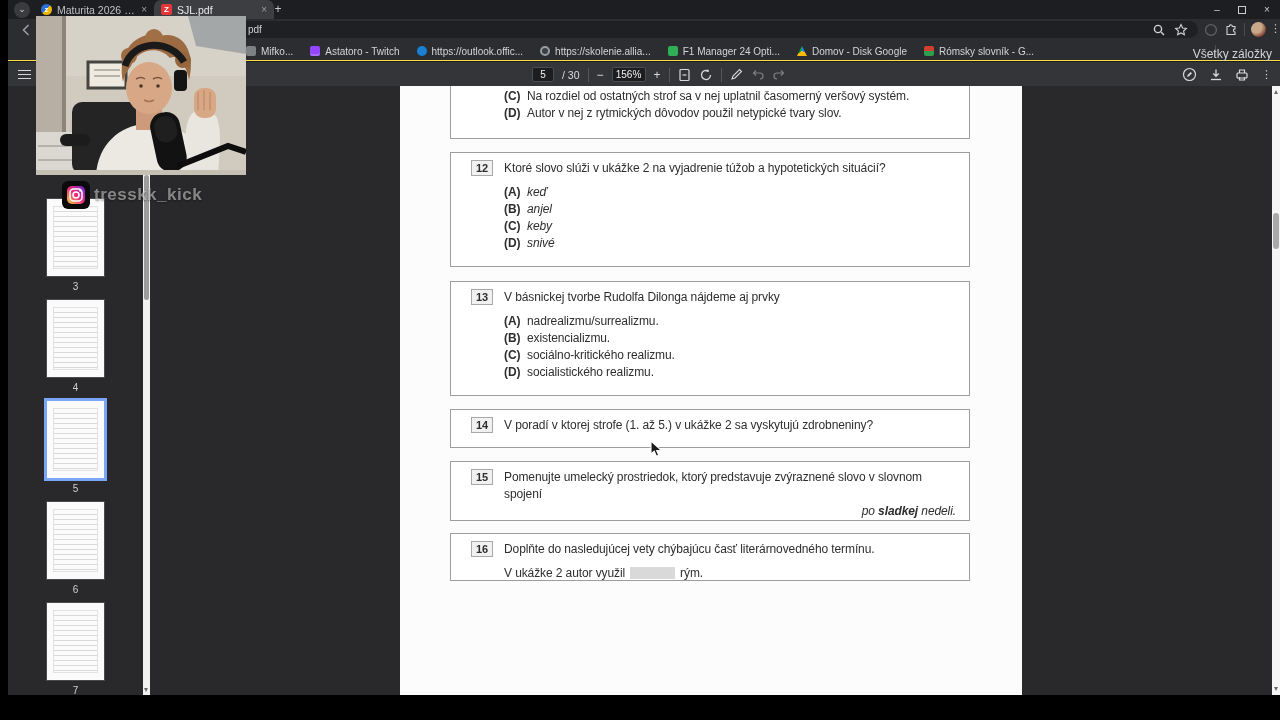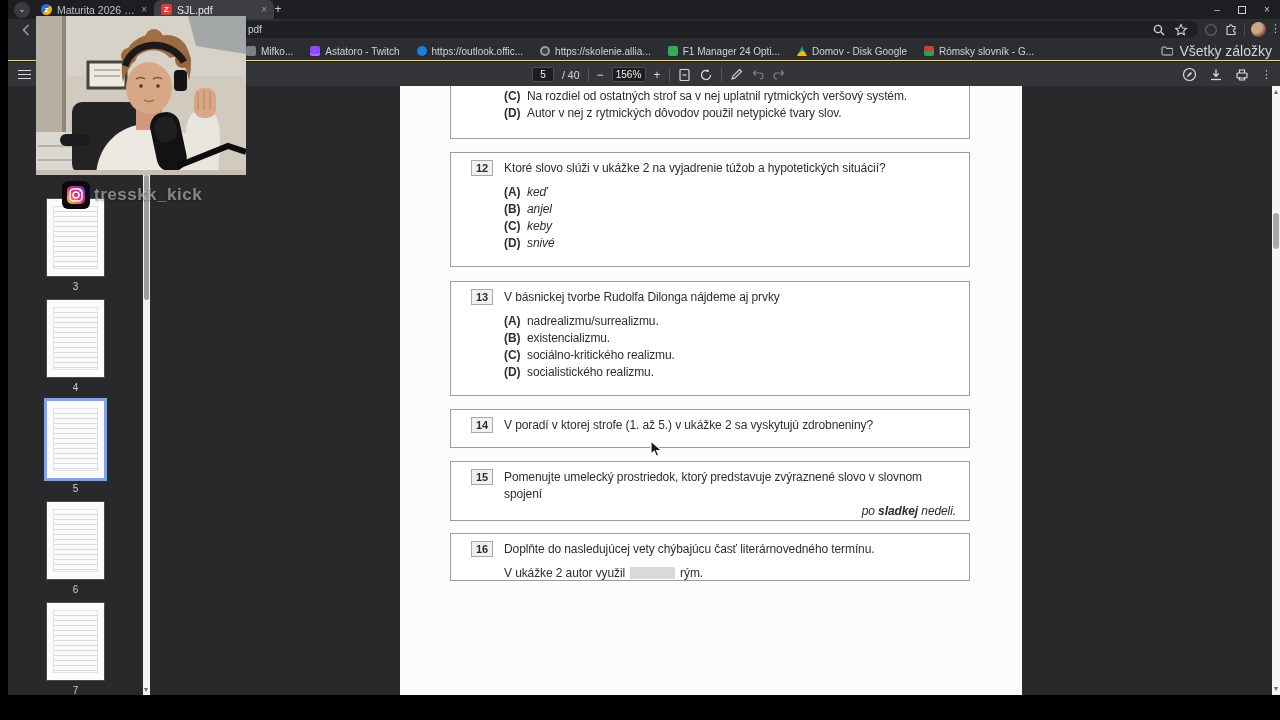--- a/index.html
+++ b/index.html
@@ -49,21 +49,21 @@
   .bm-ic { width:10px; height:10px; border-radius:2px; flex:0 0 auto; }
   .bm-ic.hidden { background:#7e8184; }
   .bm-ic.twitch { background:#9146ff; box-shadow:inset 0 -2px 0 #fff3; }
   .bm-ic.outlook { background:#1b7fd4; border-radius:50%; }
   .bm-ic.skolenie { background:#3c3f43; border:2px solid #9a9da0; border-radius:50%; }
   .bm-ic.f1 { background:#2fae56; }
   .bm-ic.drive { background:conic-gradient(#2684fc 0 33%, #ffba00 33% 66%, #00ac47 66%);
     clip-path:polygon(50% 0,100% 100%,0 100%); border-radius:0; }
   .bm-ic.dict { background:linear-gradient(180deg,#d23f31 50%,#2e9e4f 50%); }
   #allbm { position:absolute; right:8px; top:0; height:20px; display:flex; align-items:center; gap:6px;
-    color:#d3d5d8; font-size:14px; }
+    color:#d3d5d8; font-size:12px;flex-direction:column; }
   #allbm-sep { position:absolute; right:64px; top:4px; width:1px; height:12px; background:#4a4c50; }
 
   
   #pdfbar { position:absolute; left:0; top:61px; right:0; height:25px; background:#343539;
     border-top:1px solid #1c1c1e; color:#dadbdd; }
   #hamburger { position:absolute; left:10px; top:8px; width:13px; height:9px;
     border-top:1.5px solid #d6d7d9; border-bottom:1.5px solid #d6d7d9; }
   #hamburger::after { content:""; display:block; margin-top:2.5px; border-top:1.5px solid #d6d7d9; }
   #pdf-filename { position:absolute; left:30px; top:6px; font-size:10.5px; color:#e4e5e7; }
   #pdfcenter { position:absolute; left:524px; top:0; height:25px; display:flex; align-items:center; gap:8px; font-size:10.5px; }
@@ -231,21 +231,21 @@
           </svg>
         <span>Všetky záložky</span>
       </div>
     </div>
 
     <div id="pdfbar">
       <div id="hamburger"></div>
       <div id="pdf-filename">S</div>
       <div id="pdfcenter">
         <span class="pdfbox" id="pagebox">5</span>
-        <span>/ 40</span>
+        <span>/ 30</span>
         <span class="pdfsep"></span>
         <span class="pdfbtn">−</span>
         <span class="pdfbox" id="zoombox">156%</span>
         <span class="pdfbtn">+</span>
         <span class="pdfsep"></span>
         <svg width="13" height="14" viewBox="0 0 13 14">
             <rect x="2" y="1.5" width="9" height="11" rx="1" stroke="#d8d9db" stroke-width="1.2" fill="none"></rect>
             <path d="M4.5 7 h4" stroke="#d8d9db" stroke-width="1.2"></path>
           </svg>
         <svg width="14" height="14" viewBox="0 0 14 14">
@@ -317,21 +317,21 @@
         <div id="side-thumb"></div>
         <div class="sb-arrow" id="side-down"></div>
       </div>
 
       <div id="page">
         <div id="qstack">
             <div class="q-box cut" style="top: 0px; height: 53px;">
               <div class="q-opts">
                 <div class="q-opt">
                   <b>(C)</b>
-                  <span>Na rozdiel od ostatných strof sa v nej uplatnil rytmických veršový systém.</span>
+                  <span>Na rozdiel od ostatných strof sa v nej uplatnil časomerný veršový systém.</span>
                 </div>
                 <div class="q-opt">
                   <b>(D)</b>
                   <span>Autor v nej z rytmických dôvodov použil netypické tvary slov.</span>
                 </div>
               </div>
             </div>
             <div class="q-box" style="top: 66px; height: 115px;">
               <div class="q-head">
                 <div class="q-num">12</div>

